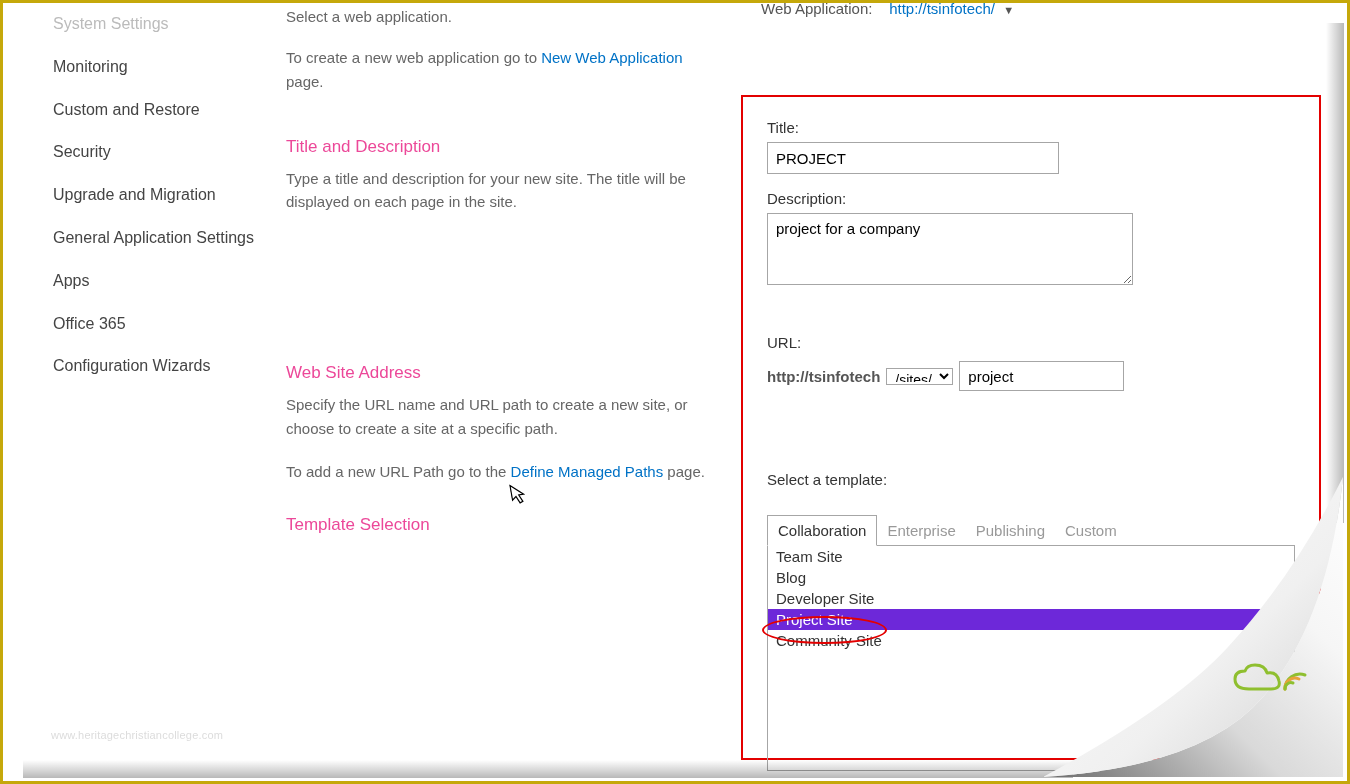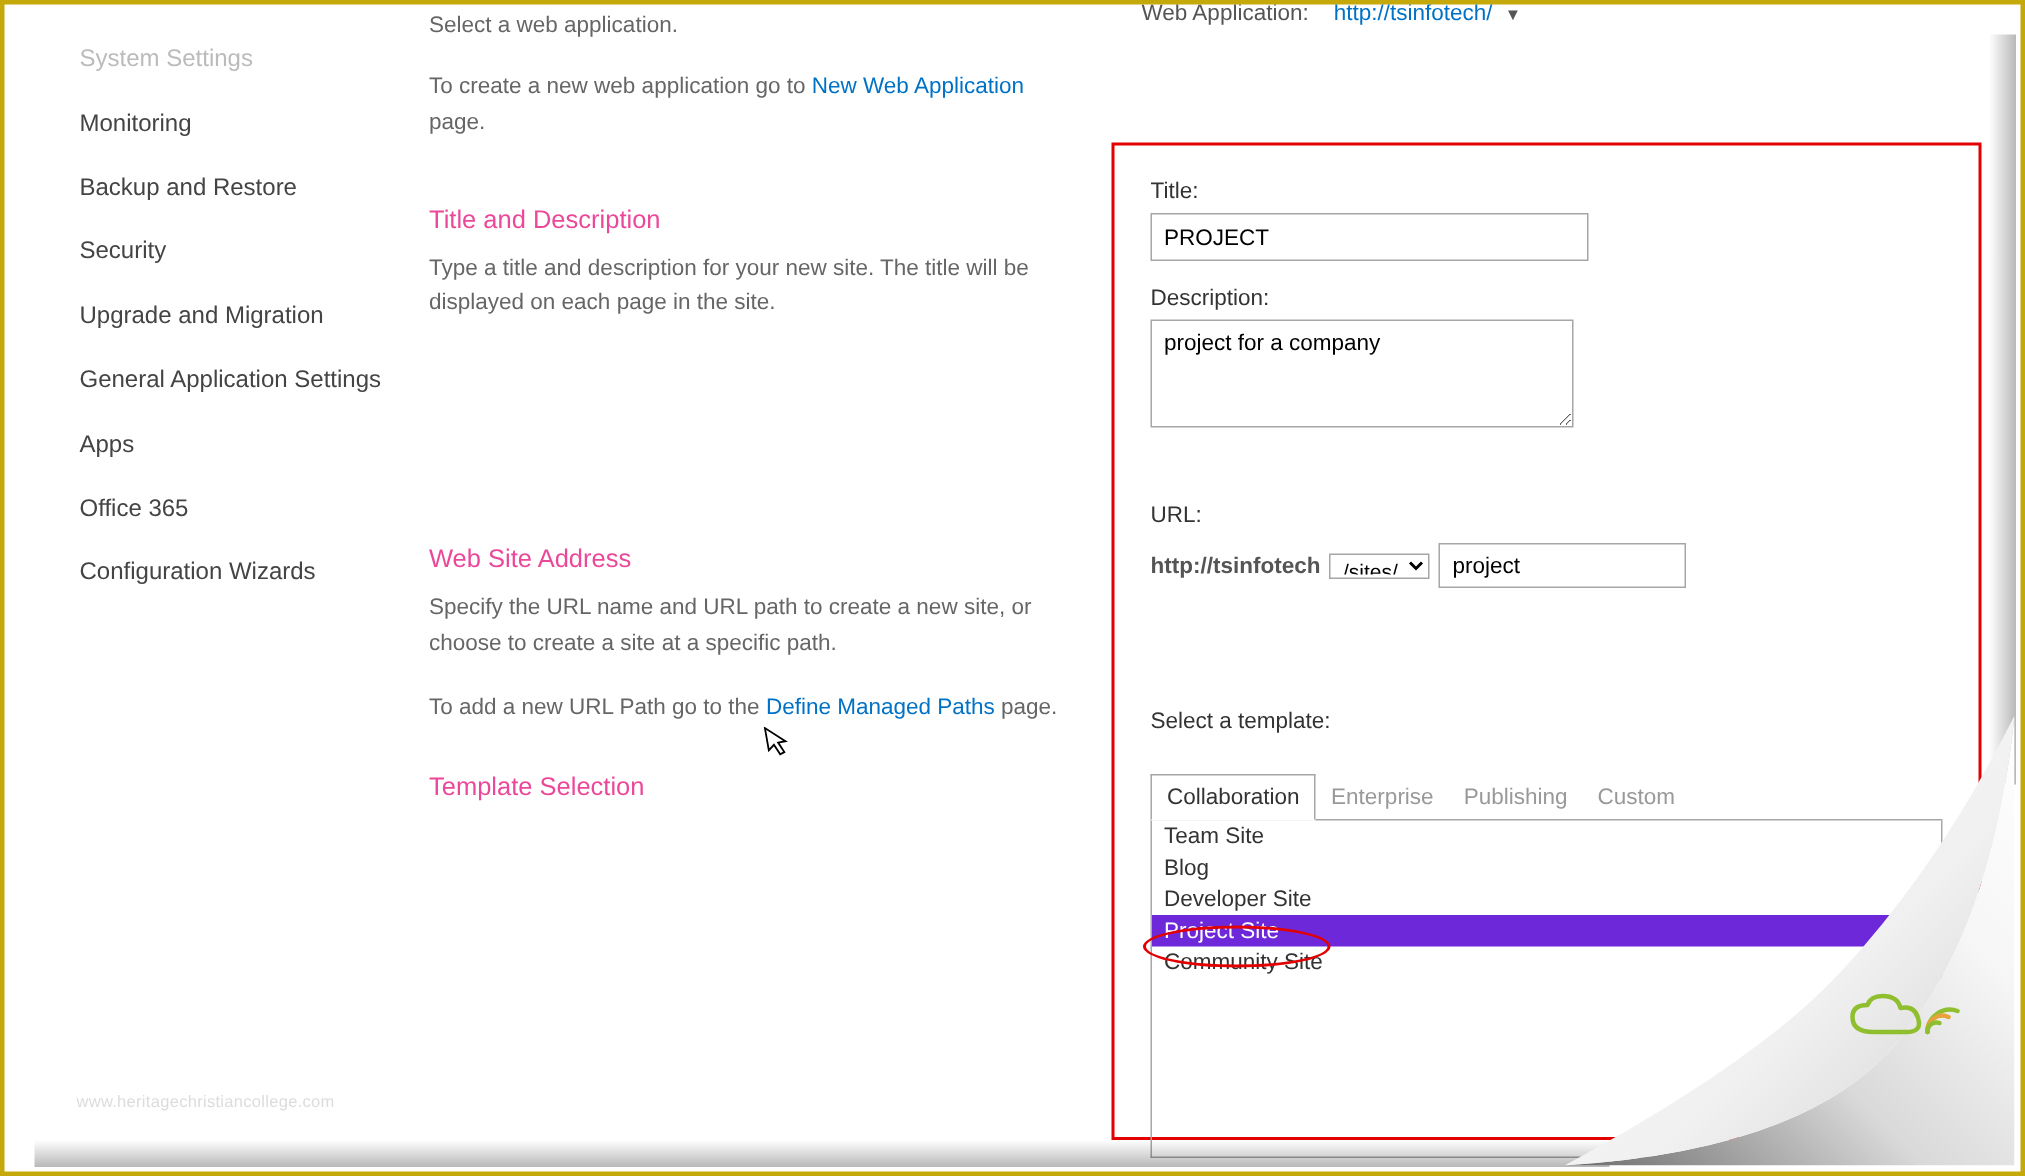--- a/index.html
+++ b/index.html
@@ -13,21 +13,21 @@
     overflow: hidden;
   }
   .content {
     display: flex;
     width: 100%;
     height: 100%;
   }
   
   .sidebar {
     width: 253px;
-    padding: 16px 0 0 50px;
+    padding: 0 0 0 50px;
     font-size: 16px;
     color: #444;
   }
   .sidebar .nav-item {
     padding: 11px 0 11px 0;
     cursor: pointer;
     line-height: 1.3;
   }
   
   .middle {
@@ -76,21 +76,21 @@
   .form-label { display:block; margin-bottom:6px; color:#333; }
   .text-input {
     width: 292px;
     height: 32px;
     border: 1px solid #a6a6a6;
     padding: 4px 8px;
     font-size: 15px;
     font-family: inherit;
   }
   .textarea-input {
-    width: 282px;
+    width: 366px;
     height: 72px;
     border: 1px solid #a6a6a6;
     padding: 6px 8px;
     font-size: 15px;
     font-family: inherit;
     resize: both;
   }
   .url-row {
     margin-top: 46px;
   }
@@ -222,21 +222,21 @@
 </style>
 </head>
 <body>
 
 <div class="frame">
   <div class="content">
 
     <div class="sidebar">
       <div class="nav-item" style="color:#bbb;">System Settings</div>
       <div class="nav-item">Monitoring</div>
-      <div class="nav-item">Backup and Restore</div>
+      <div class="nav-item">Custom and Restore</div>
       <div class="nav-item">Security</div>
       <div class="nav-item">Upgrade and Migration</div>
       <div class="nav-item">General Application Settings</div>
       <div class="nav-item">Apps</div>
       <div class="nav-item">Office 365</div>
       <div class="nav-item">Configuration Wizards</div>
     </div>
 
     <div class="middle">
       <div class="section" style="margin-top:2px;">

